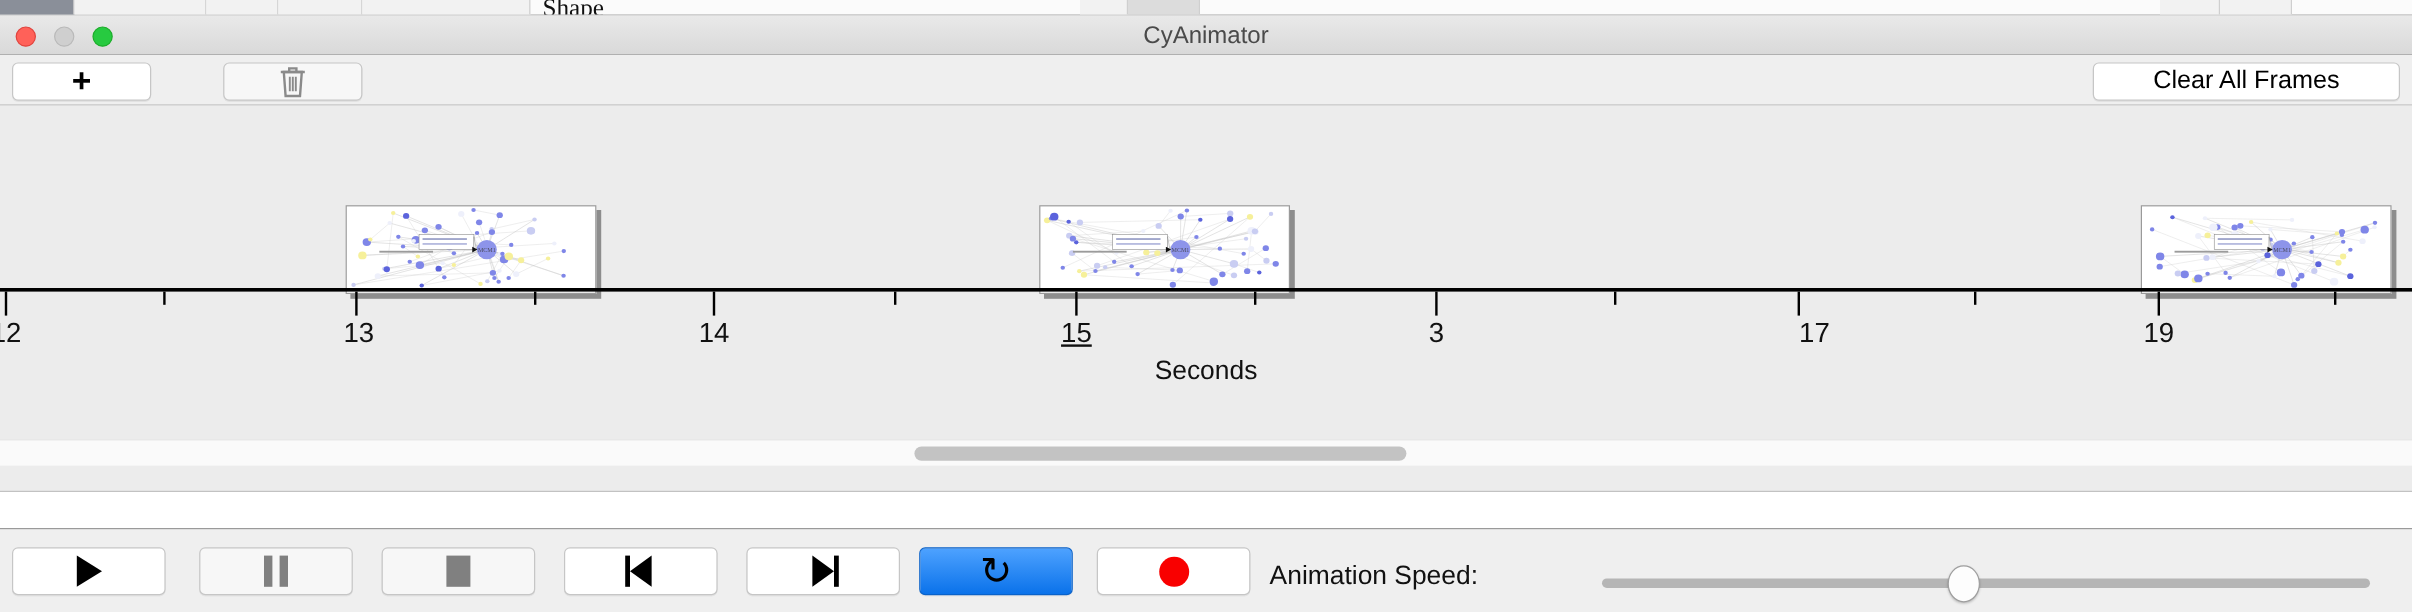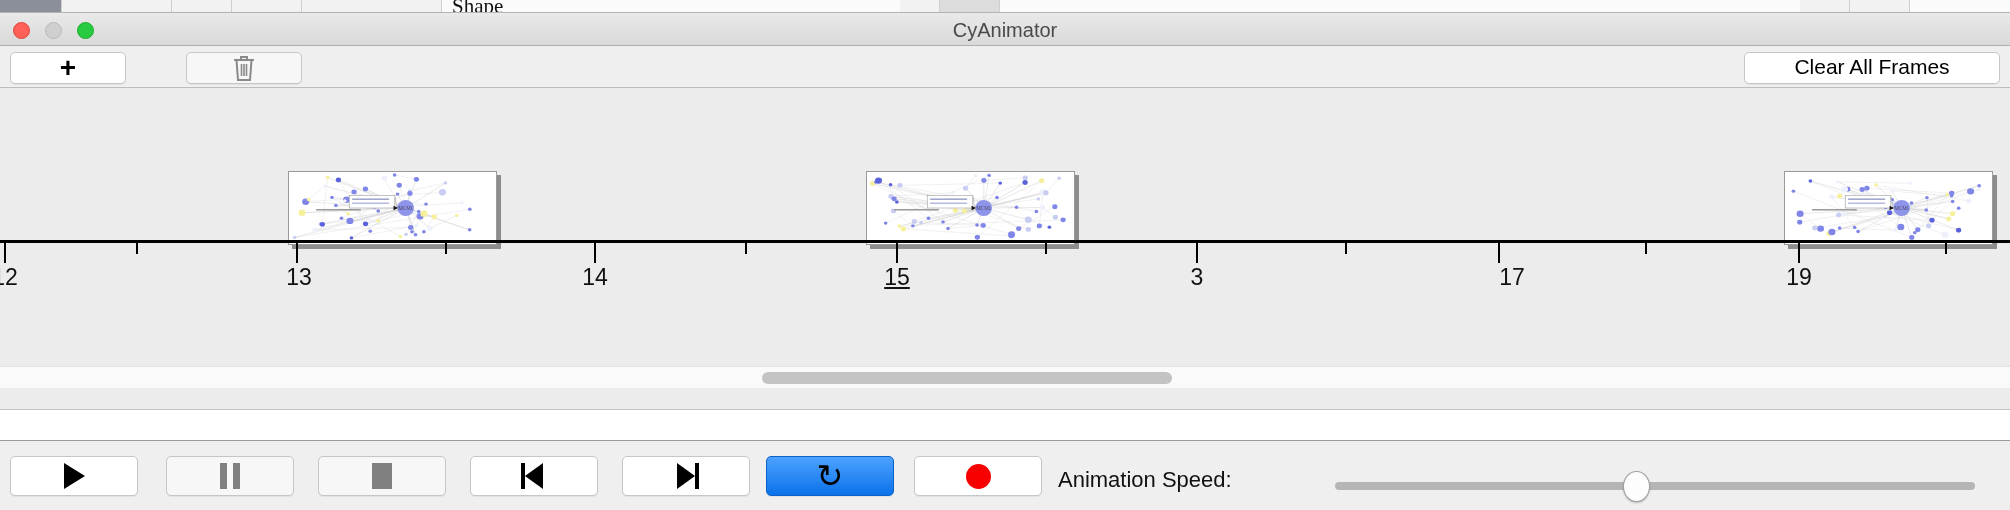--- a/index.html
+++ b/index.html
@@ -591,20 +591,21 @@
           <div class="tick major" style="left: 1798px;"></div>
           <div class="tick-label" style="left: 1799px;">19</div>
           <div class="tick minor" style="left: 136px;"></div>
           <div class="tick minor" style="left: 445px;"></div>
           <div class="tick minor" style="left: 745px;"></div>
           <div class="tick minor" style="left: 1045px;"></div>
           <div class="tick minor" style="left: 1345px;"></div>
           <div class="tick minor" style="left: 1645px;"></div>
           <div class="tick minor" style="left: 1945px;"></div>
         </div>
+      <div class="axis-title">Seconds</div>
 
       <div class="hscroll">
         <div class="hscroll-thumb" id="scroll-thumb" style="left: 762px; width: 410px;"></div>
       </div>
     </div>
   </div>
 
   <div class="controls">
     <div class="ctl-btn" style="left:10px;">
       <span class="tri-play"></span>

